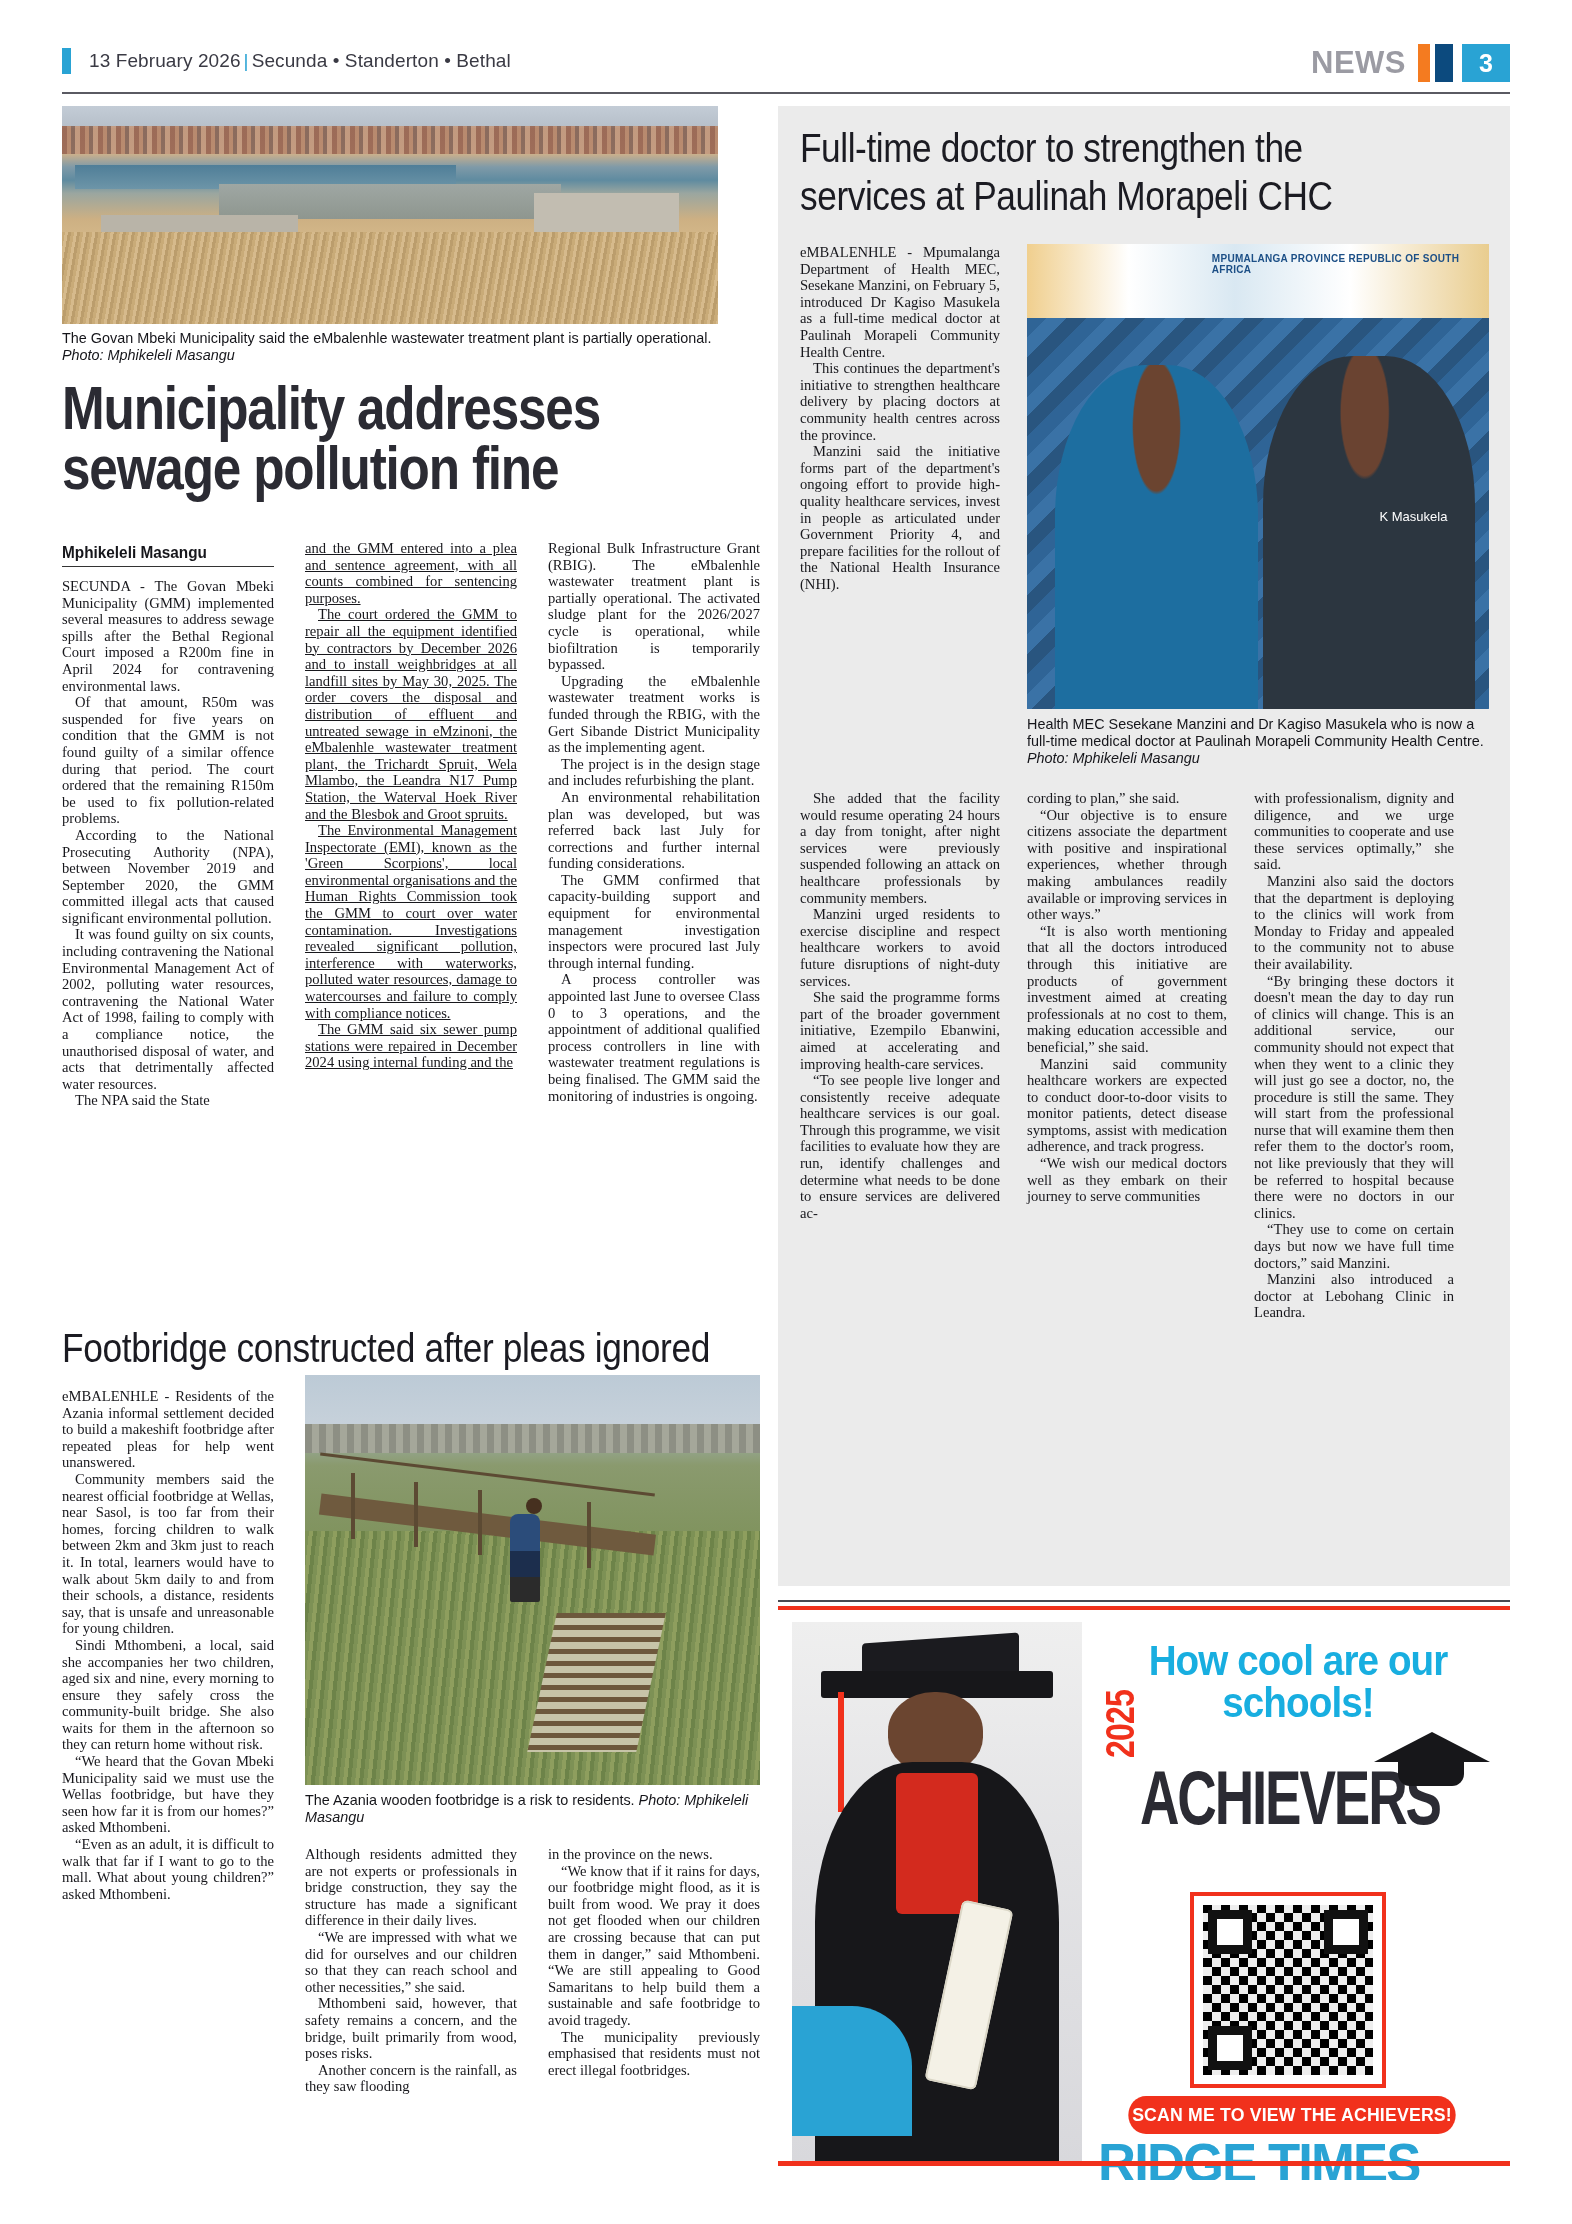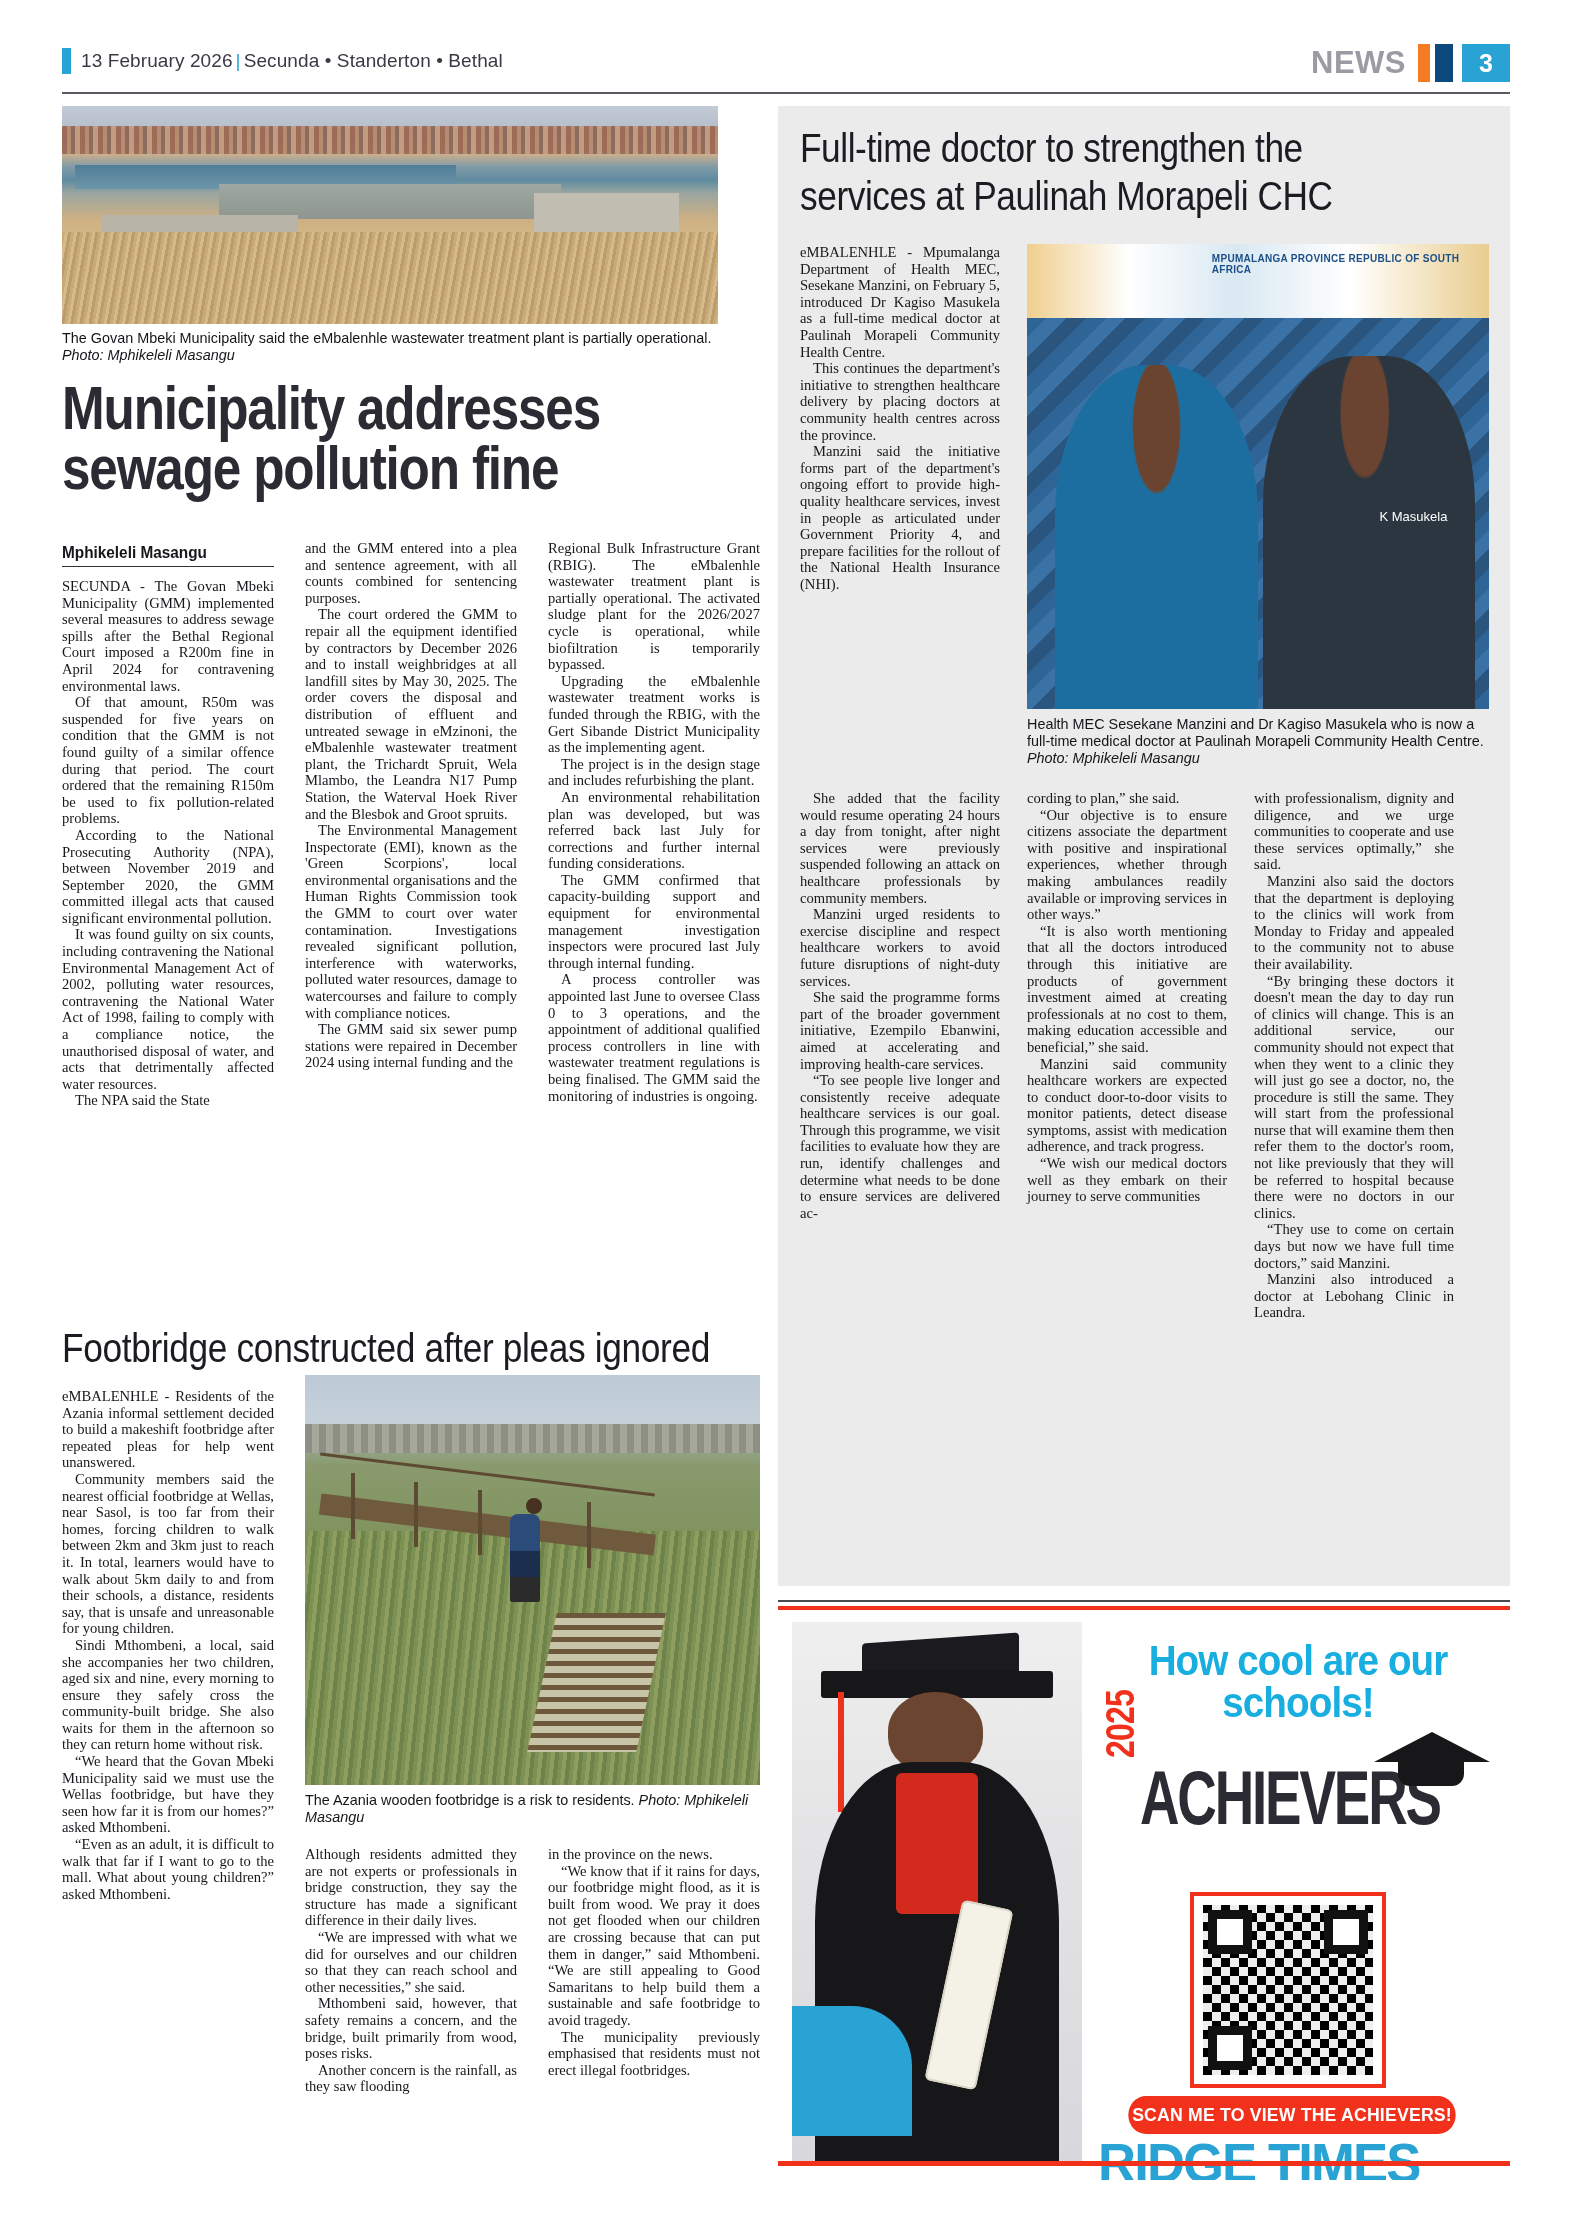--- a/index.html
+++ b/index.html
@@ -8,21 +8,21 @@
     background: #ffffff;
     font-family: "Liberation Serif", serif;
     overflow: hidden;
   }
   .page { position: relative; width: 1572px; height: 2224px; background: #fff; }
 
   
   .masthead {
     position: absolute; left: 62px; top: 48px; width: 1448px; height: 42px;
   }
-  .mh-left { display: flex; align-items: center; gap: 10px; }
+  .mh-left { display: flex; align-items: center; gap: 18px; }
   .mh-bar {
     width: 9px; height: 26px; background: #29a3d4; display: inline-block;
   }
   .mh-date {
     font-family: "Liberation Sans", sans-serif;
     font-size: 19px; color: #3a3a44; letter-spacing: .1px; white-space: nowrap;
   }
   .mh-sep { color: #29a3d4; padding: 0 3px; }
   .mh-right {
     position: absolute; right: 0; top: -4px;
@@ -105,21 +105,21 @@
     position: absolute; left: 62px; top: 543px; width: 212px;
     font-family: "Liberation Sans", sans-serif;
     font-weight: bold; font-size: 16.5px; color: #16161b;
     transform: scaleX(.93); transform-origin: left top;
   }
   .byline-rule {
     position:absolute; left:62px; top:566px; width:212px; border-top:1px solid #333;
   }
 
   .a1c1 { position:absolute; left:62px;  top:578px; width:212px; }
-  .a1c2 { position:absolute; left:305px; top:540px; width:212px; }
+  .a1c2 { position:absolute; left:305px; top:540px; width:212px;text-decoration:underline; }
   .a1c3 { position:absolute; left:548px; top:540px; width:212px; }
 
   
   .greypanel {
     position:absolute; left:778px; top:106px; width:732px; height:1480px;
     background:#ebebeb;
   }
   .head2 {
     position:absolute; left:800px; top:124px; width:700px;
     font-family:"Liberation Sans", sans-serif;

